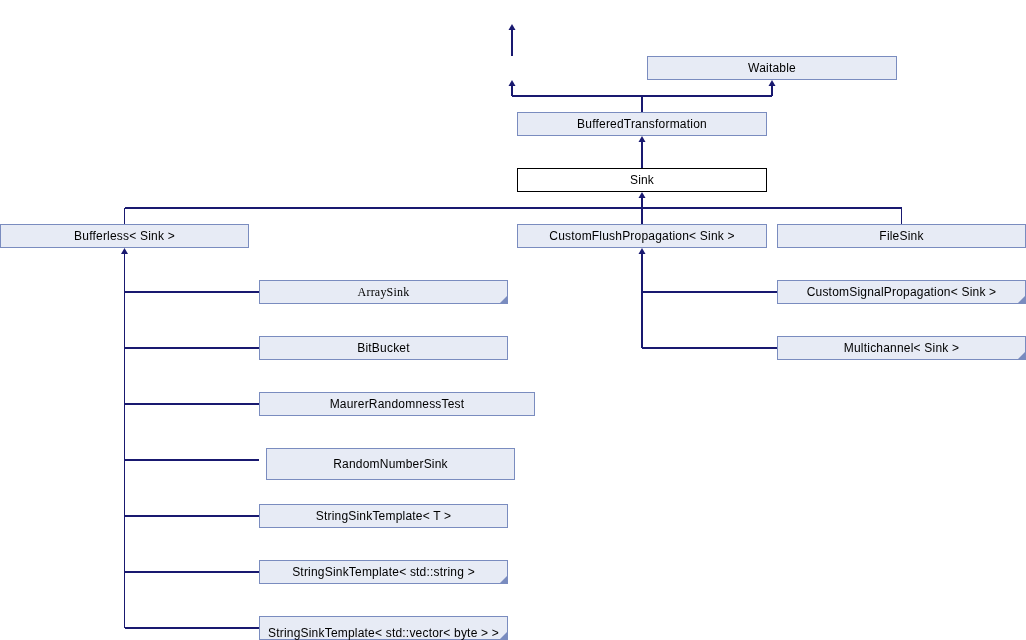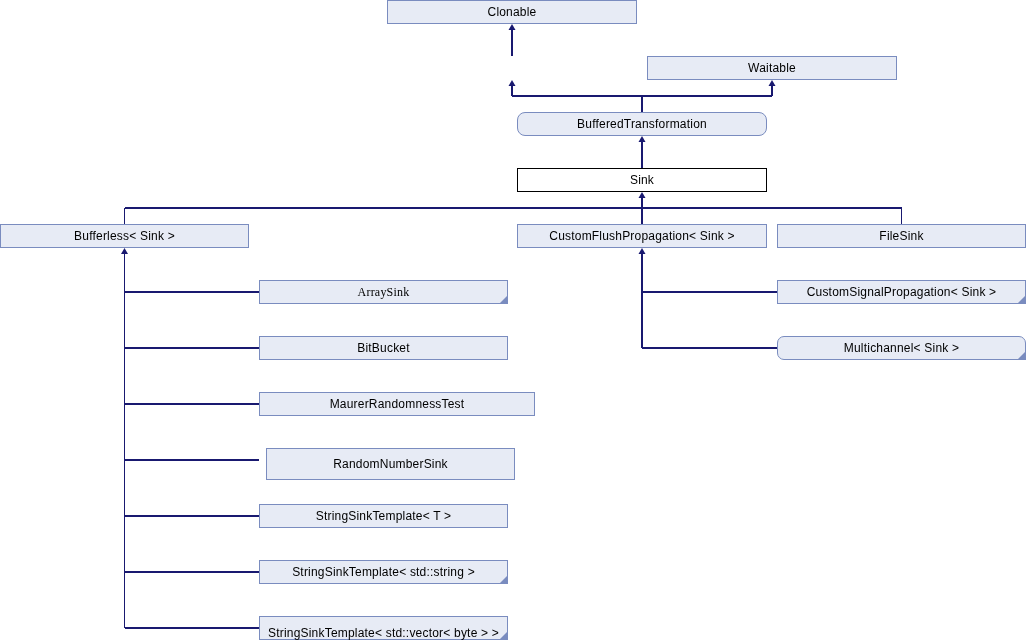--- a/index.html
+++ b/index.html
@@ -86,27 +86,24 @@
       <line x1="124.5" y1="460" x2="259" y2="460" stroke="#191970" stroke-width="1.4" shape-rendering="crispEdges"></line>
       <line x1="124.5" y1="516" x2="259" y2="516" stroke="#191970" stroke-width="1.4" shape-rendering="crispEdges"></line>
       <line x1="124.5" y1="572" x2="259" y2="572" stroke="#191970" stroke-width="1.4" shape-rendering="crispEdges"></line>
       <line x1="124.5" y1="628" x2="259" y2="628" stroke="#191970" stroke-width="1.4" shape-rendering="crispEdges"></line>
       <line x1="124.5" y1="254" x2="124.5" y2="628" stroke="#191970" stroke-width="1.4" shape-rendering="crispEdges"></line>
       <polygon points="638.5,254 645.5,254 642,248" fill="#191970"></polygon>
       <line x1="642" y1="292" x2="777" y2="292" stroke="#191970" stroke-width="1.4" shape-rendering="crispEdges"></line>
       <line x1="642" y1="348" x2="777" y2="348" stroke="#191970" stroke-width="1.4" shape-rendering="crispEdges"></line>
       <line x1="642" y1="254" x2="642" y2="348" stroke="#191970" stroke-width="1.4" shape-rendering="crispEdges"></line>
     </svg>
-<div class="node" style="left: 387px; top: 0px; width: 250px; height: 24px;">
-      <span class="node-label">Clonable</span>
-    </div>
     <div class="node" style="left: 647px; top: 56px; width: 250px; height: 24px;">
       <span class="node-label">Waitable</span>
     </div>
-    <div class="node" style="left: 517px; top: 112px; width: 250px; height: 24px; border-radius: 8px;">
+    <div class="node" style="left: 517px; top: 112px; width: 250px; height: 24px;">
       <span class="node-label">BufferedTransformation</span>
     </div>
     <div class="node" style="left: 0px; top: 224px; width: 249px; height: 24px;">
       <span class="node-label">Bufferless&lt; Sink &gt;</span>
     </div>
     <div class="node current" style="left: 517px; top: 168px; width: 250px; height: 24px;">
       <span class="node-label">Sink</span>
     </div>
     <div class="node" style="left: 517px; top: 224px; width: 250px; height: 24px;">
       <span class="node-label">CustomFlushPropagation&lt; Sink &gt;</span>
@@ -116,21 +113,21 @@
     </div>
     <div class="node folded" style="left: 259px; top: 280px; width: 249px; height: 24px; font-family: Liberation Serif, serif;">
       <span class="node-label">ArraySink</span>
     </div>
     <div class="node folded" style="left: 777px; top: 280px; width: 249px; height: 24px;">
       <span class="node-label">CustomSignalPropagation&lt; Sink &gt;</span>
     </div>
     <div class="node" style="left: 259px; top: 336px; width: 249px; height: 24px;">
       <span class="node-label">BitBucket</span>
     </div>
-    <div class="node folded" style="left: 777px; top: 336px; width: 249px; height: 24px; border-radius: 7px;">
+    <div class="node folded" style="left: 777px; top: 336px; width: 249px; height: 24px;">
       <span class="node-label">Multichannel&lt; Sink &gt;</span>
     </div>
     <div class="node" style="left: 259px; top: 392px; width: 276px; height: 24px;">
       <span class="node-label">MaurerRandomnessTest</span>
     </div>
     <div class="node" style="left: 266px; top: 448px; width: 249px; height: 32px;">
       <span class="node-label">RandomNumberSink</span>
     </div>
     <div class="node" style="left: 259px; top: 504px; width: 249px; height: 24px;">
       <span class="node-label">StringSinkTemplate&lt; T &gt;</span>

